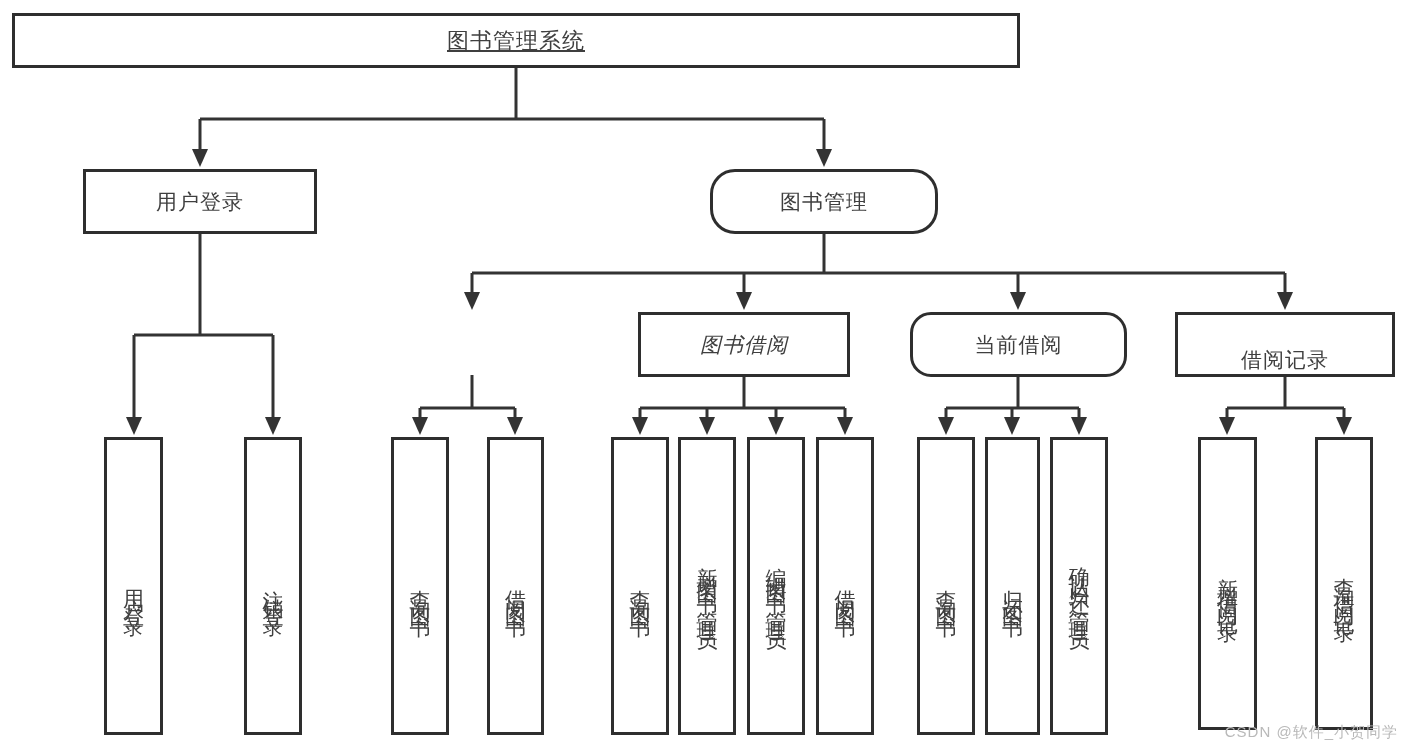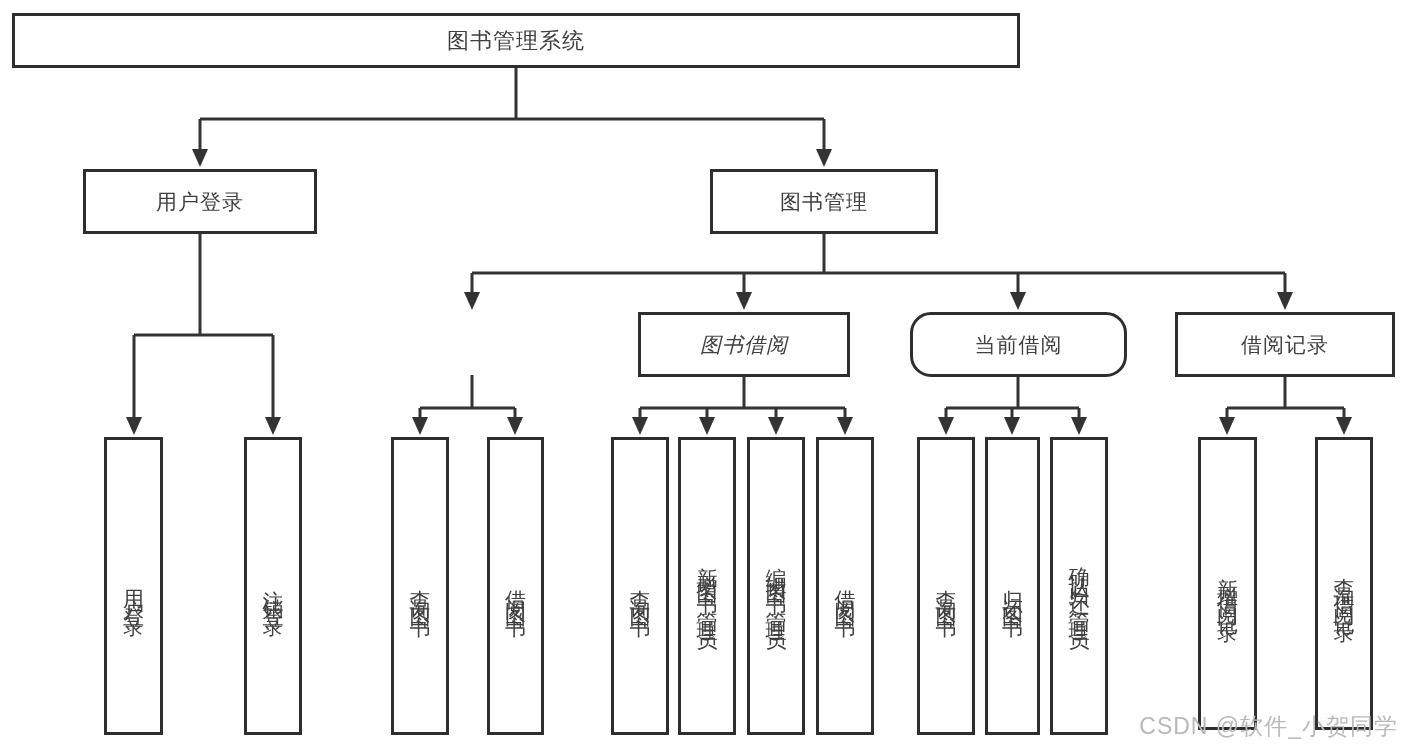--- a/index.html
+++ b/index.html
@@ -20,21 +20,21 @@
   .root .hlabel{font-size:22px;}
   .vnode{flex-direction:column;}
   .vtext{
     writing-mode:vertical-rl;text-orientation:mixed;
     font-size:21px;line-height:1.05;letter-spacing:9px;
     padding-top:9px; 
     white-space:nowrap;
   }
   .watermark{
     position:absolute;right:7px;bottom:5px;
-    font-size:23px;letter-spacing:1px;color:#b9b9b9;
+    font-size:15px;letter-spacing:1px;color:#b9b9b9;
     white-space:nowrap;
   }
 </style>
 </head>
 <body>
 
 <div class="stage">
 
   <svg class="wires" width="1405" height="747" viewBox="0 0 1405 747">
     <g fill="none" stroke-width="3" stroke="#333333">
@@ -98,38 +98,38 @@
       <polygon points="768,417 784,417 776,435"></polygon>
       <polygon points="837,417 853,417 845,435"></polygon>
       <polygon points="938,417 954,417 946,435"></polygon>
       <polygon points="1004,417 1020,417 1012,435"></polygon>
       <polygon points="1071,417 1087,417 1079,435"></polygon>
       <polygon points="1219,417 1235,417 1227,435"></polygon>
       <polygon points="1336,417 1352,417 1344,435"></polygon>
     </g>
   </svg>
 
-  <div class="node root" style="left:12px;top:13px;width:1008px;height:55px;">
+  <div class="node root" style="left:12px;top:13px;width:1008px;height:55px;text-decoration:underline;">
     <span class="hlabel">图书管理系统</span>
   </div>
 
   <div class="node" style="left:83px;top:169px;width:234px;height:65px;">
     <span class="hlabel">用户登录</span>
   </div>
-  <div class="node" style="left:710px;top:169px;width:228px;height:65px;">
+  <div class="node" style="left:710px;top:169px;width:228px;height:65px;border-radius:25px;">
     <span class="hlabel">图书管理</span>
   </div>
 
   <div class="node" style="left:638px;top:312px;width:212px;height:65px;font-style:italic;">
     <span class="hlabel">图书借阅</span>
   </div>
   <div class="node" style="left:910px;top:312px;width:217px;height:65px;border-radius:21px;">
     <span class="hlabel">当前借阅</span>
   </div>
-  <div class="node" style="left:1175px;top:312px;width:220px;height:65px;">
+  <div class="node" style="left:1175px;top:312px;width:220px;height:65px;align-items:flex-end;">
     <span class="hlabel">借阅记录</span>
   </div>
 
   <div class="node vnode" style="left:104px;top:437px;width:59px;height:298px;">
     <span class="vtext">用户登录</span>
   </div>
   <div class="node vnode" style="left:244px;top:437px;width:58px;height:298px;">
     <span class="vtext">注销登录</span>
   </div>
 

